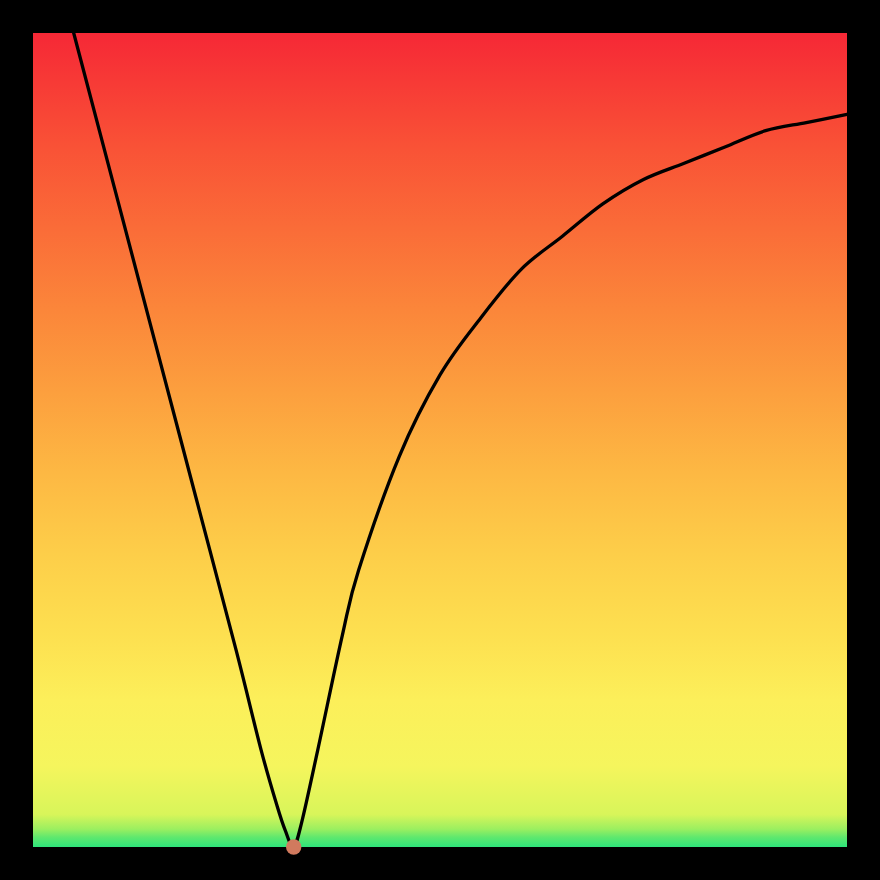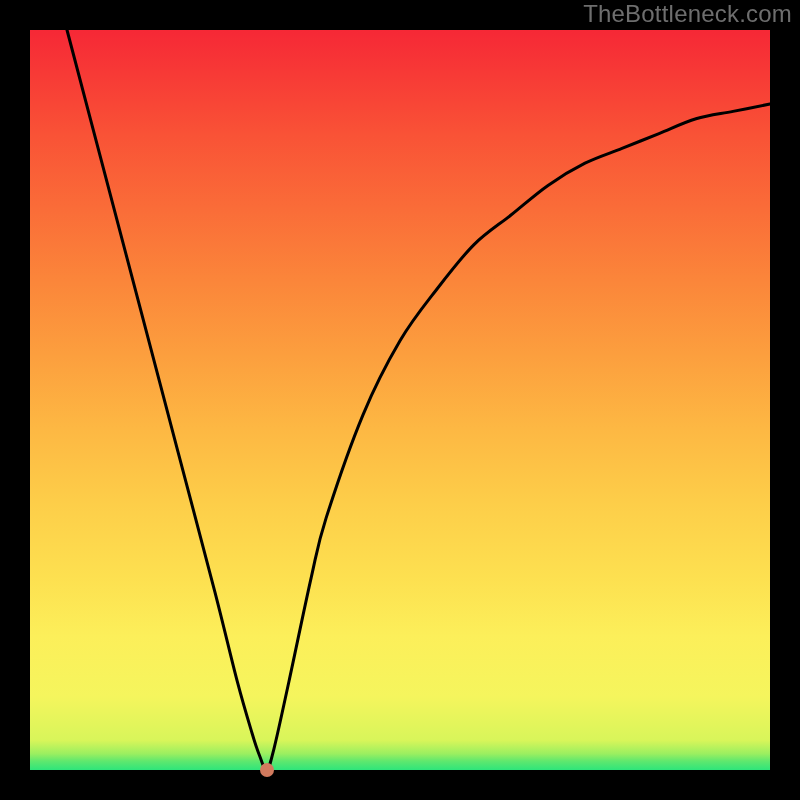--- a/index.html
+++ b/index.html
@@ -66,21 +66,20 @@
     border-radius: 50%;
     background: #d17a5e;
     transform: translate(-50%, -50%);
   }
 </style>
 </head>
 <body>
 
 <div class="frame">
 
-  <div class="watermark">TheBottleneck.com</div>
 
   <div class="plot-area">
 
     <svg class="curve" viewBox="0 0 740 740" preserveAspectRatio="none">
       <path fill="none" stroke="#000" stroke-width="3" stroke-linejoin="round" stroke-linecap="round" d="M 37 0 C 43.166666666666664 23.43333333333332, 61.666666666666664 93.73333333333323, 74 140.5999999999999 C 86.33333333333333 187.46666666666658, 98.66666666666667 234.33333333333331, 111 281.2 C 123.33333333333333 328.06666666666666, 135.66666666666666 374.93333333333334, 148 421.8 C 160.33333333333334 468.6666666666667, 175.13333333333333 524.1666666666666, 185 562.4 C 194.86666666666667 600.6333333333333, 201.03333333333336 627.7666666666667, 207.20000000000002 651.2 C 213.36666666666667 674.6333333333334, 218.3 690.6666666666666, 222 703 C 225.7 715.3333333333334, 226.93333333333334 719.0333333333334, 229.4 725.2 C 231.86666666666667 731.3666666666667, 234.33333333333334 741.2333333333333, 236.8 740 C 239.26666666666668 738.7666666666667, 240.50000000000003 732.5999999999999, 244.20000000000002 717.8 C 247.9 703, 252.83333333333334 679.5666666666667, 259 651.2 C 265.1666666666667 622.8333333333334, 275.0333333333333 574.7333333333333, 281.2 547.6 C 287.3666666666667 520.4666666666667, 287.3666666666667 515.5333333333333, 296 488.4 C 304.6333333333333 461.26666666666665, 320.6666666666667 414.4, 333 384.8 C 345.3333333333333 355.20000000000005, 357.66666666666663 331.76666666666665, 370 310.8 C 382.33333333333337 289.83333333333337, 394.66666666666674 275.0333333333333, 407.00000000000006 259 C 419.33333333333337 242.96666666666667, 431.6666666666667 226.93333333333337, 444 214.60000000000002 C 456.3333333333333 202.26666666666668, 468.6666666666667 194.86666666666667, 481 185 C 493.3333333333333 175.13333333333333, 505.6666666666667 164.0333333333333, 518 155.39999999999998 C 530.3333333333334 146.76666666666665, 542.6666666666666 139.3666666666667, 555 133.20000000000005 C 567.3333333333334 127.03333333333337, 579.6666666666666 123.33333333333331, 592 118.39999999999998 C 604.3333333333334 113.46666666666664, 616.6666666666666 108.53333333333336, 629 103.60000000000002 C 641.3333333333334 98.66666666666669, 653.6666666666666 92.49999999999996, 666 88.79999999999995 C 678.3333333333334 85.09999999999995, 690.6666666666666 83.86666666666663, 703 81.39999999999998 C 715.3333333333334 78.93333333333332, 733.8333333333334 75.23333333333333, 740 74 "></path>
     </svg>
 
     <div class="min-dot" style="left: 236.8px; top: 740px;"></div>
 
   </div>

